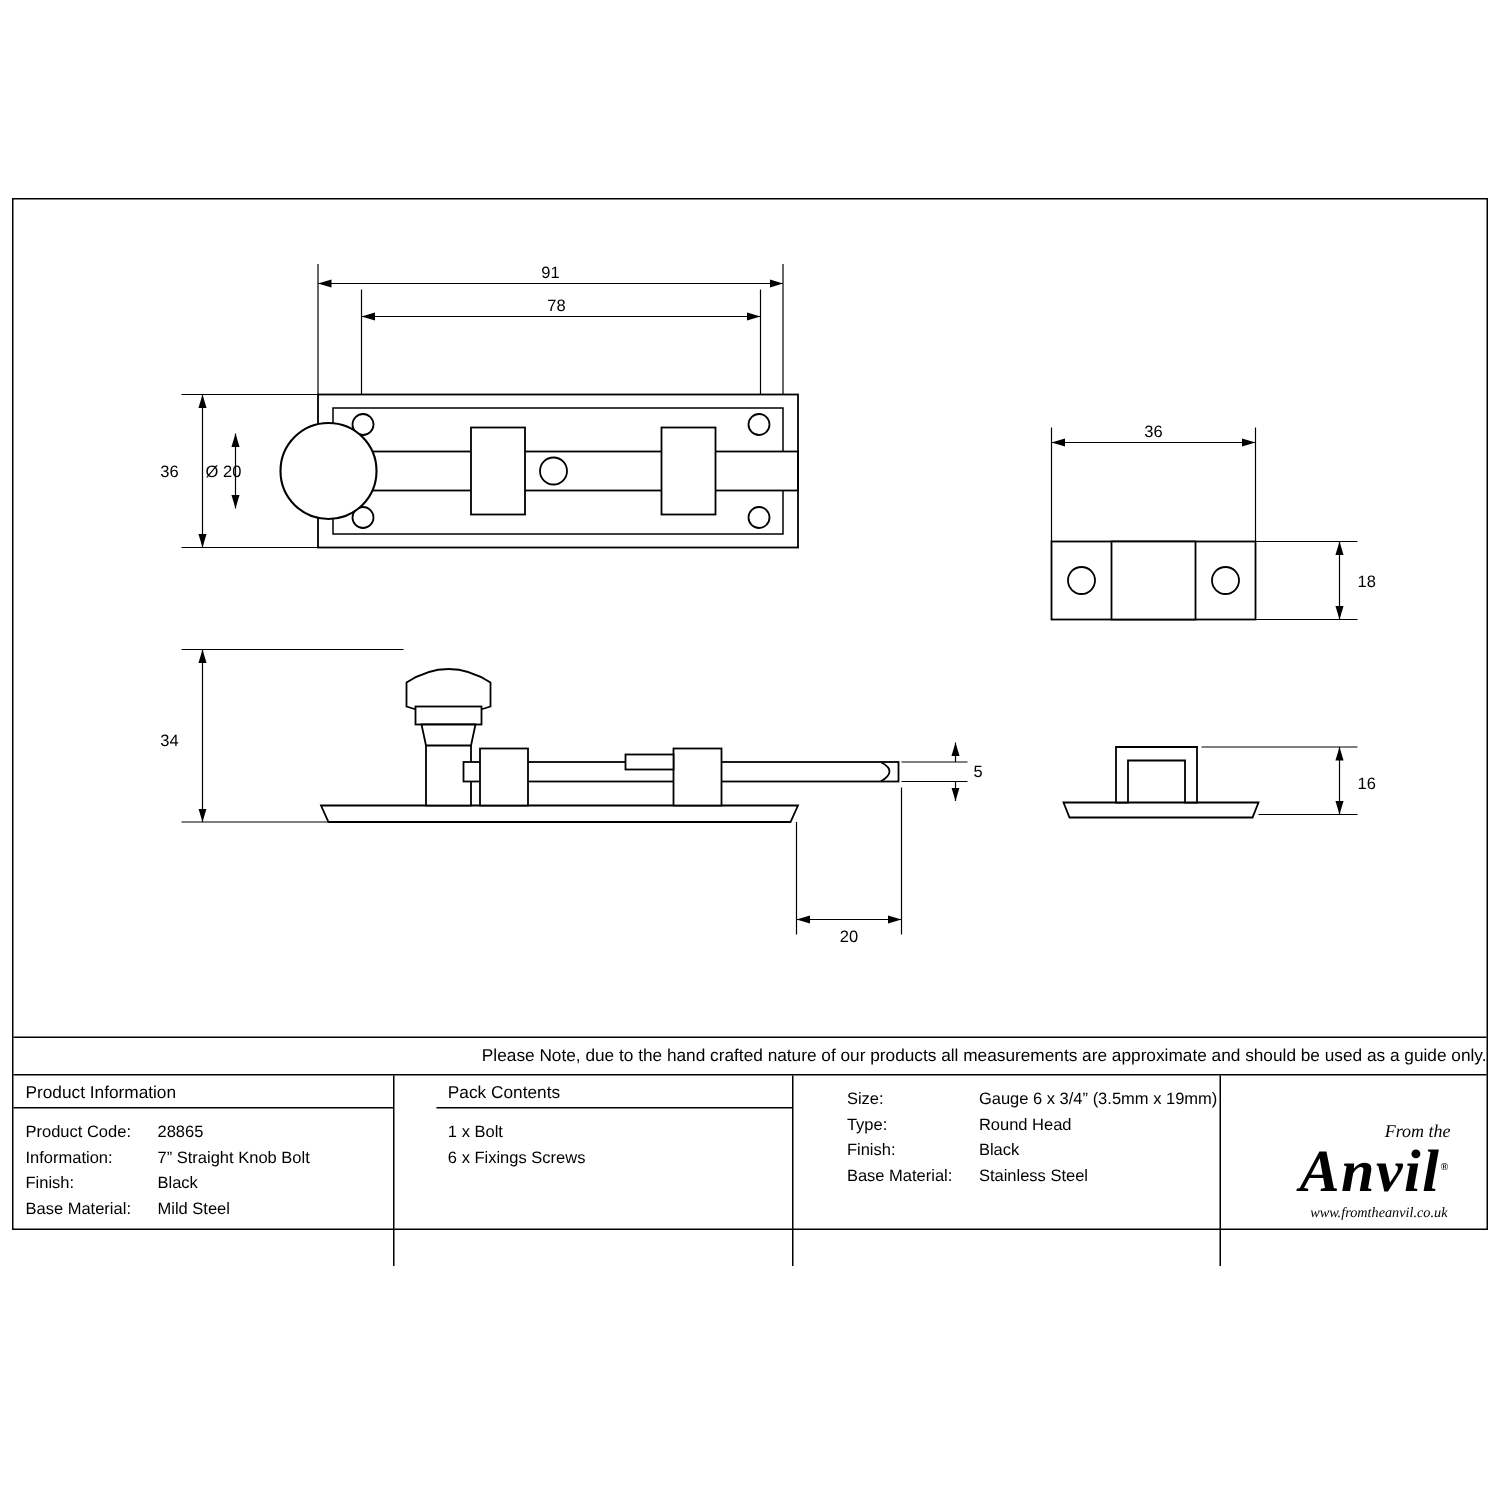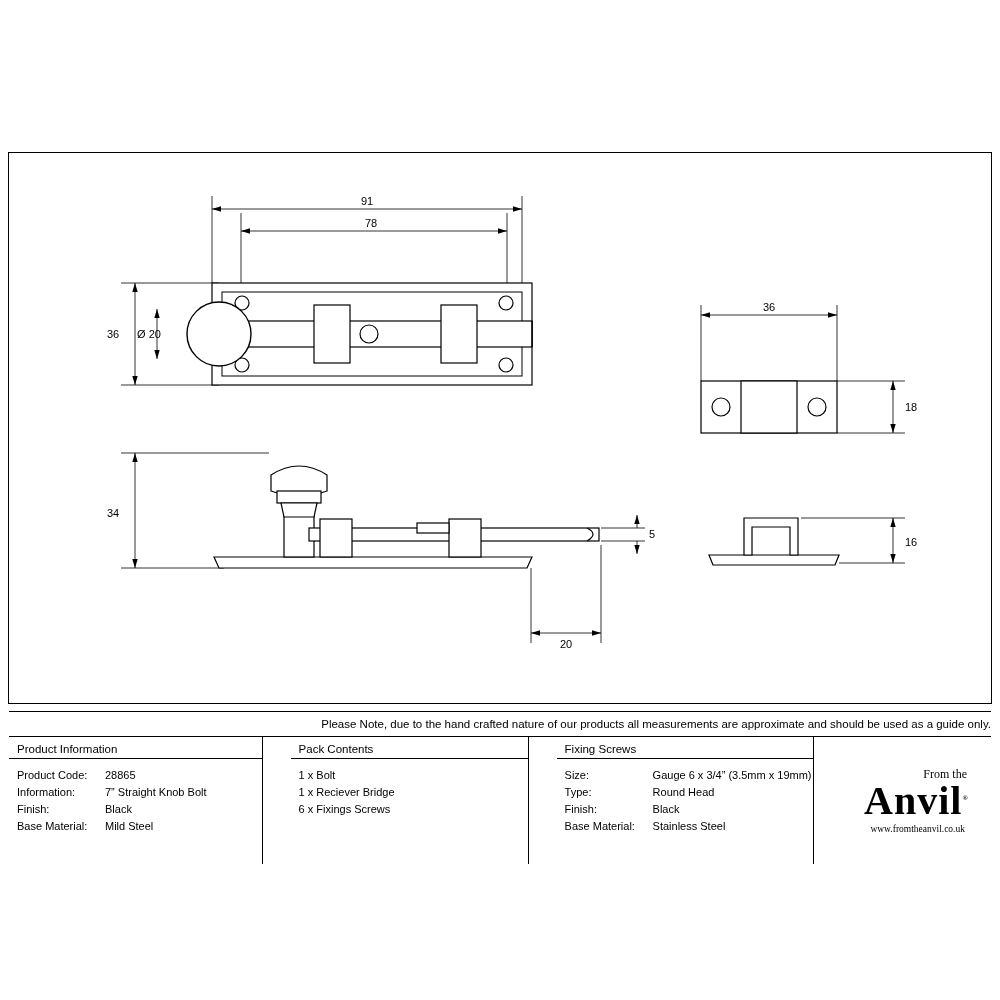--- a/index.html
+++ b/index.html
@@ -11,23 +11,23 @@
     width: 1000px;
     height: 1000px;
     font-family: "Liberation Sans", sans-serif;
     color: #000000;
     position: relative;
     overflow: hidden;
   }
   .sheet {
     position: absolute;
     left: 8px;
-    top: 152px;
+    top: 132px;
     width: 984px;
-    height: 552px;
+    height: 688px;
     border: 1px solid #000;
     box-sizing: border-box;
   }
   .drawing-area {
     position: absolute;
     left: 0;
     top: 0;
     width: 982px;
     height: 558px;
     box-sizing: border-box;
@@ -85,20 +85,21 @@
   .kv .k { width: 88px; flex: none; }
   .kv .v { }
   .plain-line { line-height: 17px; }
   .logo-wrap {
     position: absolute;
     left: 0; top: 0; right: 0; bottom: 0;
     display: flex;
     flex-direction: column;
     align-items: center;
     justify-content: center;
+    font-style: italic;
   }
   .logo-from {
     font-family: "Liberation Serif", serif;
     font-size: 12px;
     align-self: flex-end;
     margin-right: 24px;
     margin-bottom: -4px;
   }
   .logo-anvil {
     font-family: "Liberation Serif", serif;
@@ -281,27 +282,25 @@
           <span class="k">Base Material:</span>
           <span class="v">Mild Steel</span>
         </div>
       </div>
     </div>
 
     <div class="info-col col-pack">
       <div class="col-head">Pack Contents</div>
       <div class="col-body">
         <div class="plain-line">1 x Bolt</div>
-        <div class="plain-line">1 x Reciever Bridge</div>
         <div class="plain-line">6 x Fixings Screws</div>
       </div>
     </div>
 
     <div class="info-col col-fixings">
-      <div class="col-head">Fixing Screws</div>
       <div class="col-body">
         <div class="kv">
           <span class="k">Size:</span>
           <span class="v">Gauge 6 x 3/4” (3.5mm x 19mm)</span>
         </div>
         <div class="kv">
           <span class="k">Type:</span>
           <span class="v">Round Head</span>
         </div>
         <div class="kv">

